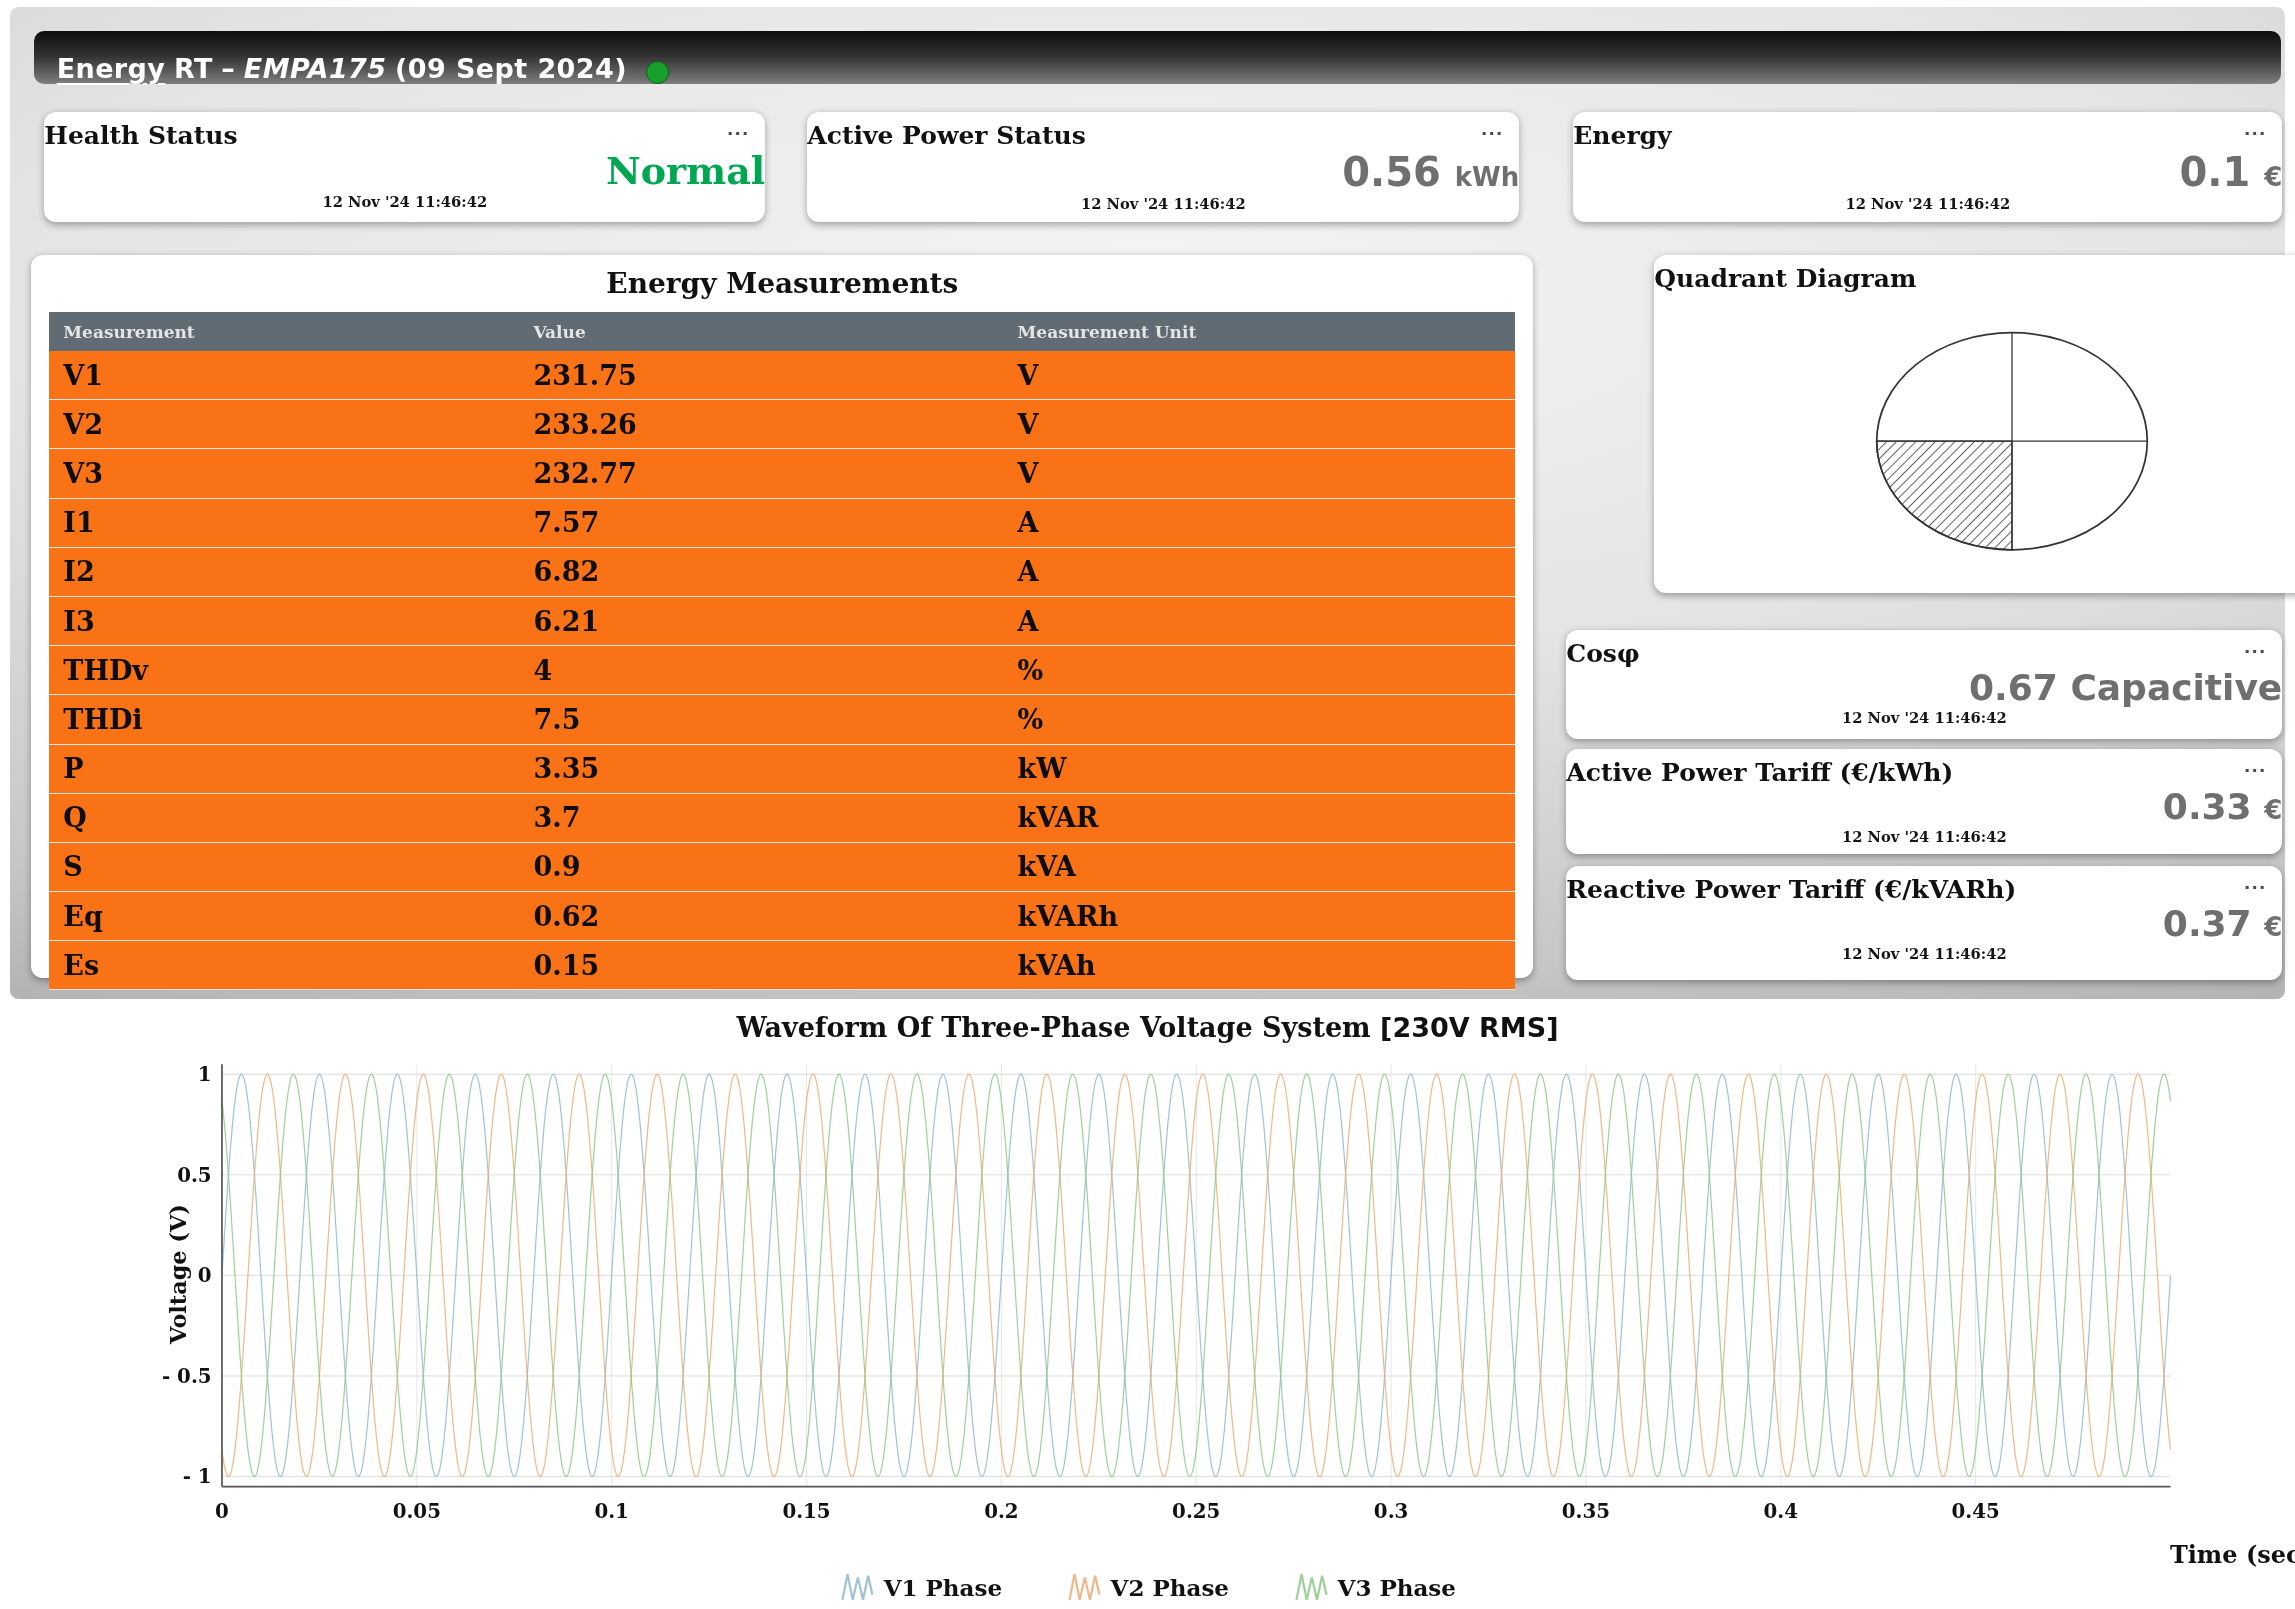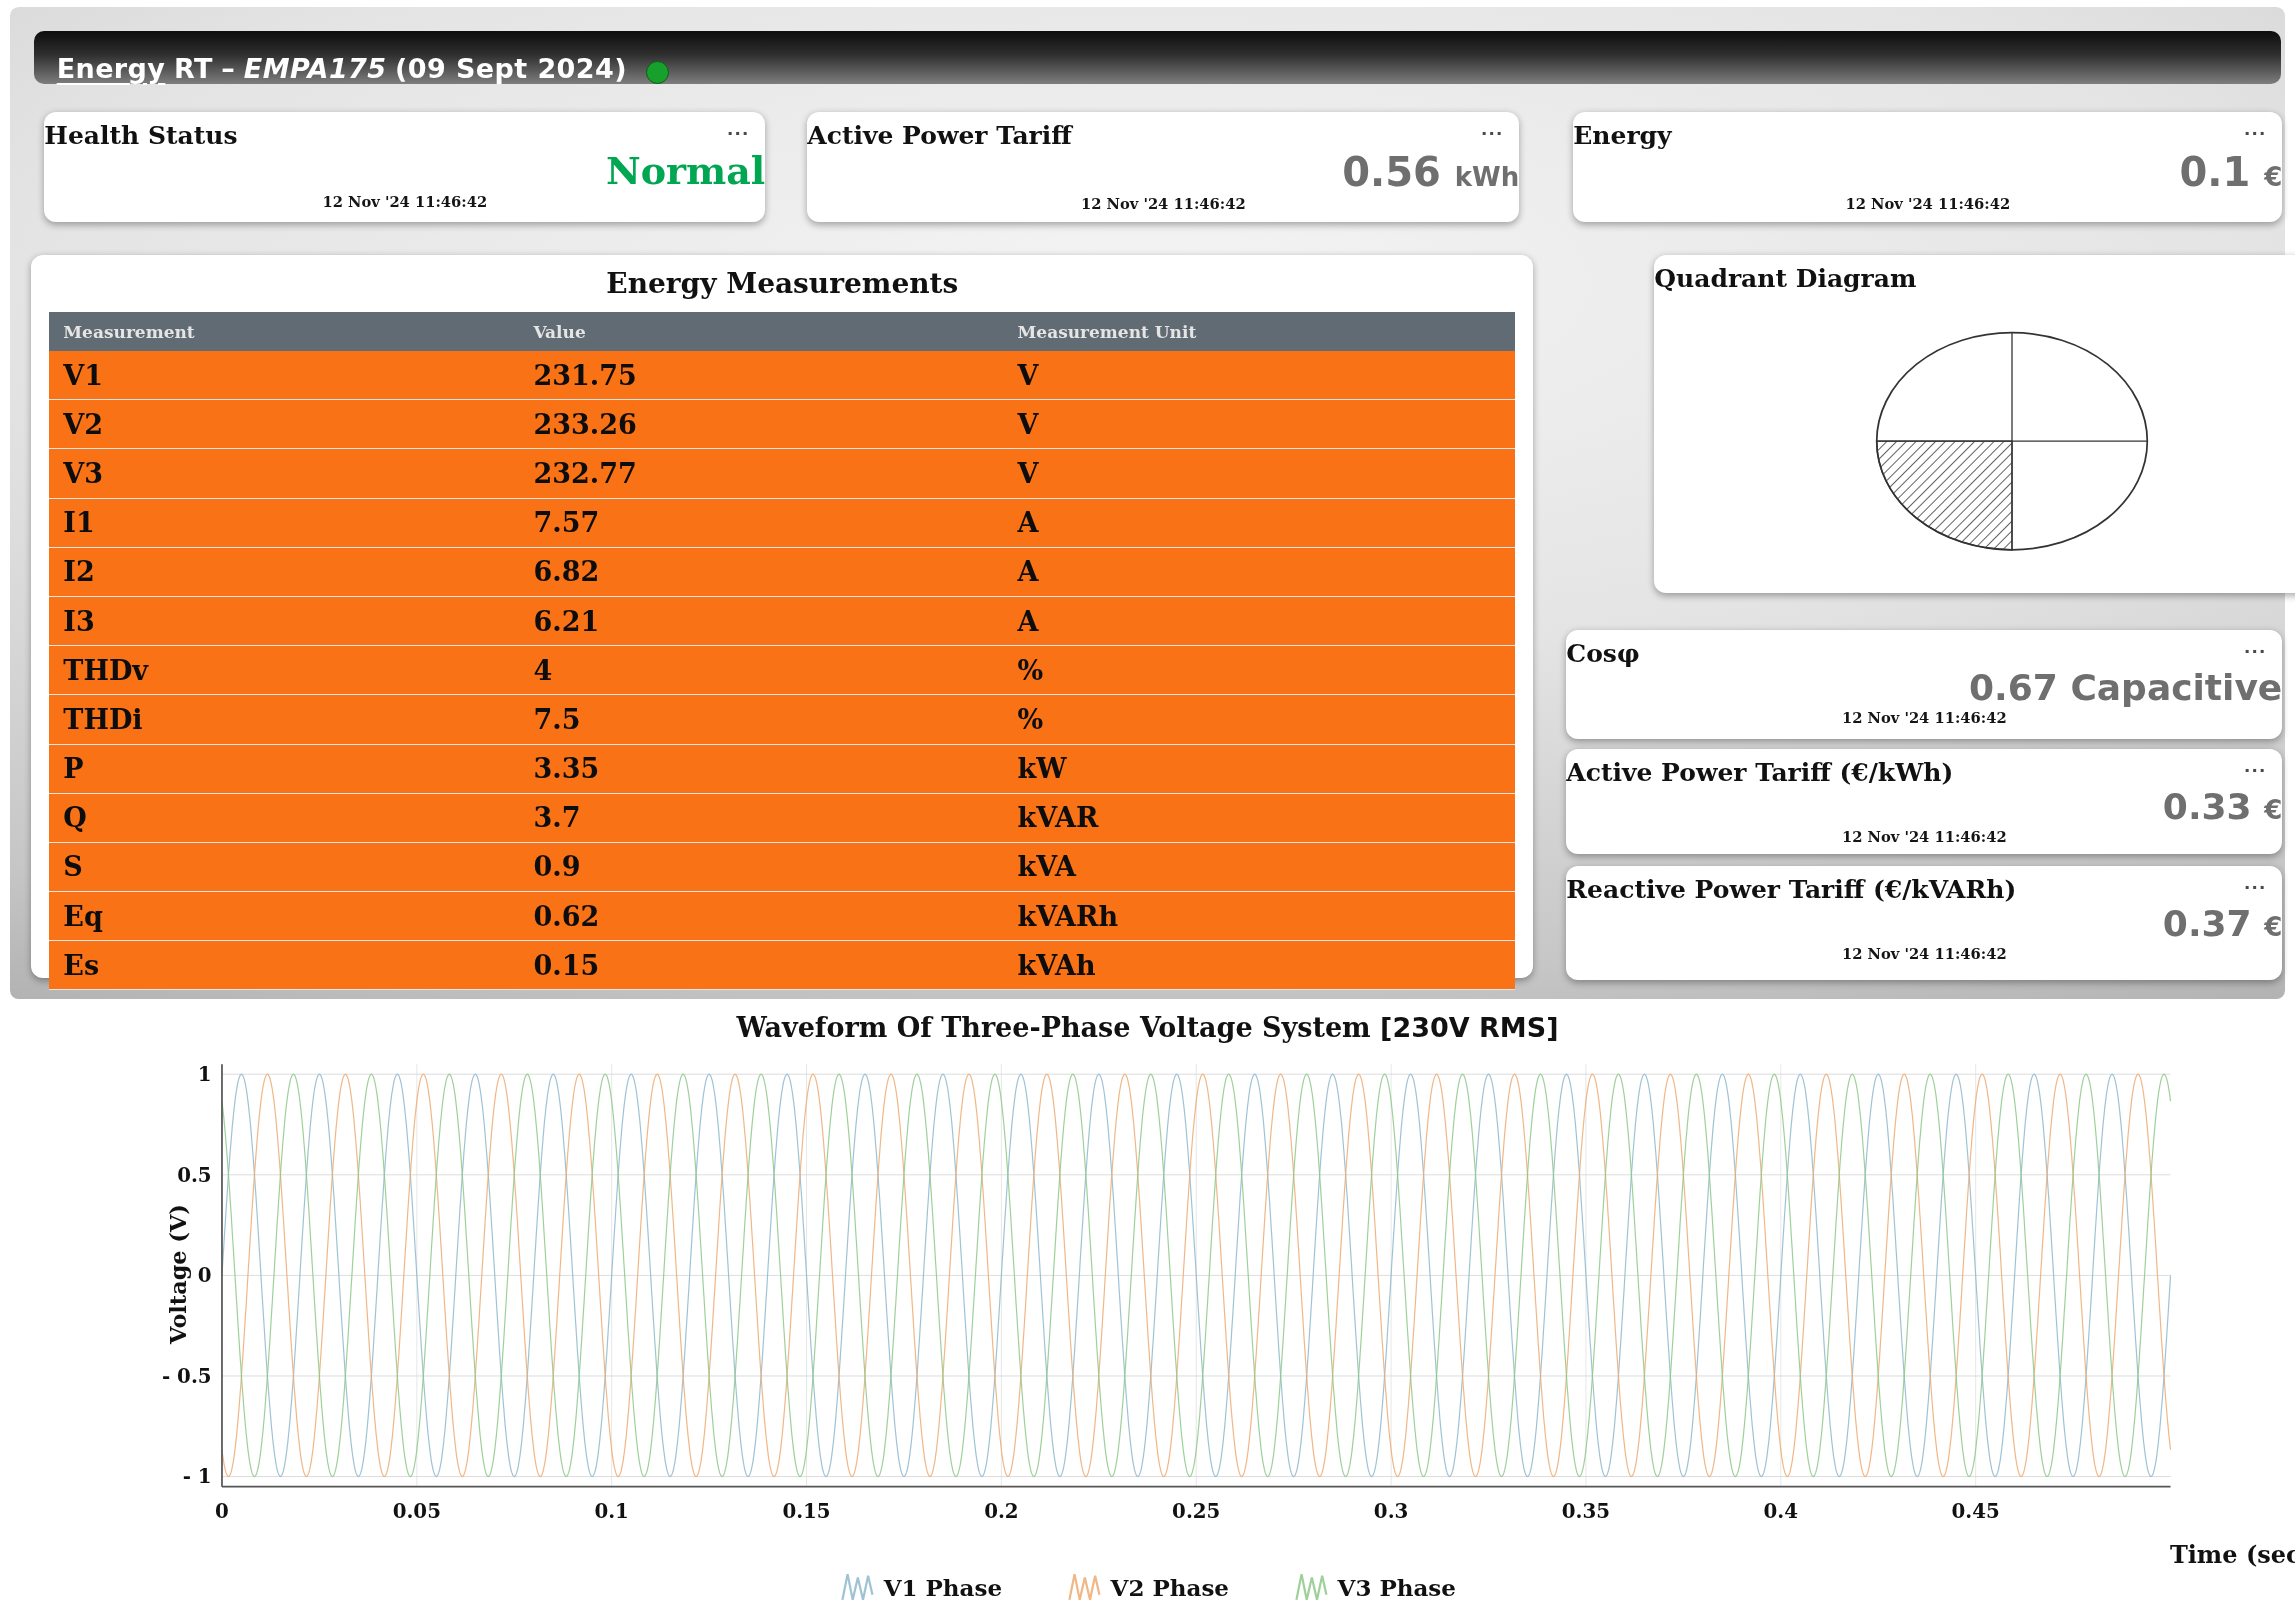--- a/index.html
+++ b/index.html
@@ -91,21 +91,21 @@
 
   <div class="card" id="card-health">
     <button class="menu">...</button>
     <div class="ctitle">Health Status</div>
     <div class="cvalue green" style="color: rgb(0, 166, 81);">Normal</div>
     <div class="cts">12 Nov '24 11:46:42</div>
   </div>
 
   <div class="card" id="card-ape">
     <button class="menu">...</button>
-    <div class="ctitle">Active Power Tariff</div>
+    <div class="ctitle">Active Power Status</div>
     <div class="cvalue">
       <span>0.56</span>
       <span class="unit">kWh</span>
     </div>
     <div class="cts">12 Nov '24 11:46:42</div>
   </div>
 
   <div class="card" id="card-tariff">
     <button class="menu">...</button>
     <div class="ctitle">Energy</div>

